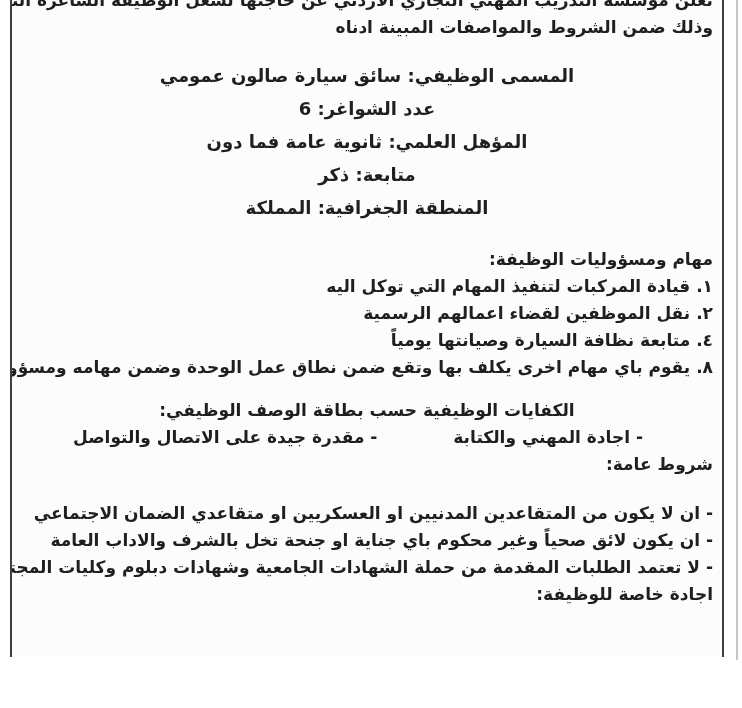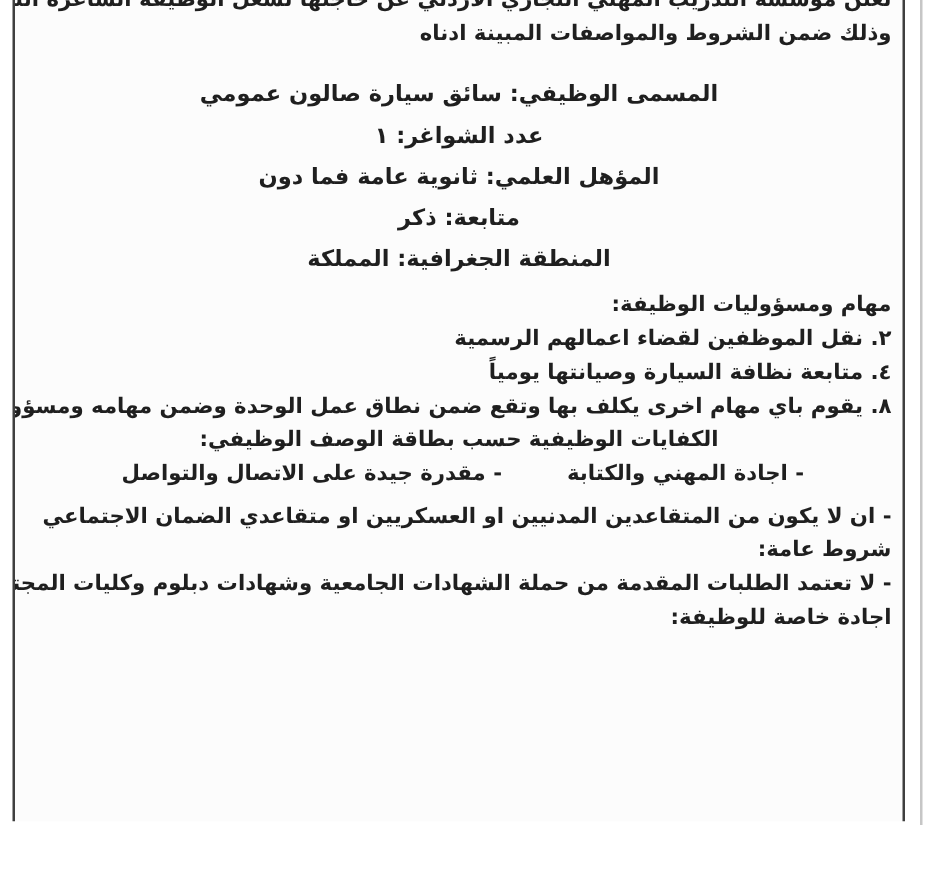--- a/index.html
+++ b/index.html
@@ -64,71 +64,74 @@
     font-size: 17px;
     line-height: 27px;
     text-align: right;
     white-space: nowrap;
   }
   .competencies-heading {
     font-size: 17px;
     line-height: 27px;
     text-align: center;
     white-space: nowrap;
+    margin-top: 16px;
   }
   .competency-row {
     font-size: 17px;
     line-height: 27px;
     direction: rtl;
     text-align: right;
     padding-right: 70px;
     white-space: nowrap;
   }
   .competency-row .competency-item {
     display: inline-block;
   }
   .competency-row .competency-item + .competency-item {
-    margin-right: 46px;
+    margin-right: 70px;
   }
   .gap-before {
-    margin-top: 7px;
+    margin-top: 22px;
   }
 </style>
 </head>
 <body>
 
 <div class="page">
 
   <div class="ad-frame">
     <div class="content">
 
       <div class="intro-line">تعلن مؤسسة التدريب المهني التجاري الاردني عن حاجتها لشغل الوظيفة الشاغرة التالية لسائق سيارة</div>
       <div class="intro-line">وذلك ضمن الشروط والمواصفات المبينة ادناه</div>
 
       <div class="summary">
         <div class="summary-line">المسمى الوظيفي: سائق سيارة صالون عمومي</div>
-        <div class="summary-line">عدد الشواغر: ١</div>
+        <div class="summary-line">عدد الشواغر: 6</div>
         <div class="summary-line">المؤهل العلمي: ثانوية عامة فما دون</div>
         <div class="summary-line">متابعة: ذكر</div>
         <div class="summary-line">المنطقة الجغرافية: المملكة</div>
       </div>
 
       <div class="body-line gap-before">مهام ومسؤوليات الوظيفة:</div>
+      <div class="body-line">١. قيادة المركبات لتنفيذ المهام التي توكل اليه</div>
       <div class="body-line">٢. نقل الموظفين لقضاء اعمالهم الرسمية</div>
       <div class="body-line">٤. متابعة نظافة السيارة وصيانتها يومياً</div>
       <div class="body-line">٨. يقوم باي مهام اخرى يكلف بها وتقع ضمن نطاق عمل الوحدة وضمن مهامه ومسؤولياته الوظيفية</div>
 
       <div class="competencies-heading">الكفايات الوظيفية حسب بطاقة الوصف الوظيفي:</div>
       <div class="competency-row">
         <span class="competency-item">- اجادة المهني والكتابة</span>
         <span class="competency-item">- مقدرة جيدة على الاتصال والتواصل</span>
       </div>
 
+      <div class="body-line">شروط عامة:</div>
       <div class="body-line gap-before">- ان لا يكون من المتقاعدين المدنيين او العسكريين او متقاعدي الضمان الاجتماعي</div>
-      <div class="body-line">شروط عامة:</div>
+      <div class="body-line">- ان يكون لائق صحياً وغير محكوم باي جناية او جنحة تخل بالشرف والاداب العامة</div>
       <div class="body-line">- لا تعتمد الطلبات المقدمة من حملة الشهادات الجامعية وشهادات دبلوم وكليات المجتمع الشامل</div>
 
       <div class="body-line">اجادة خاصة للوظيفة:</div>
 
     </div>
   </div>
 
   <div class="outer-rule"></div>
 
 </div>

